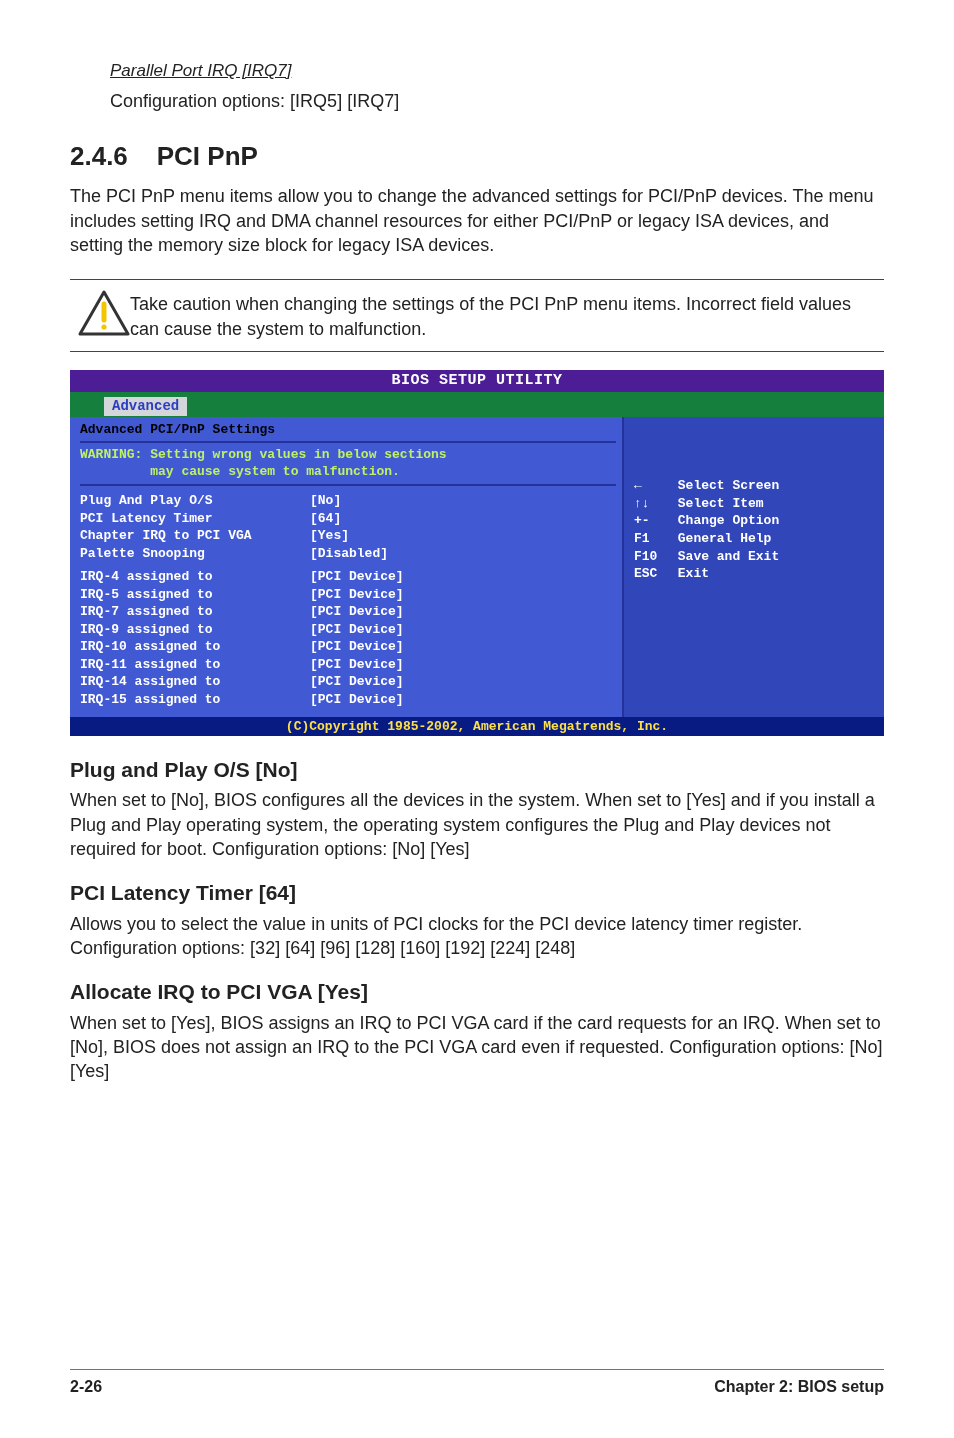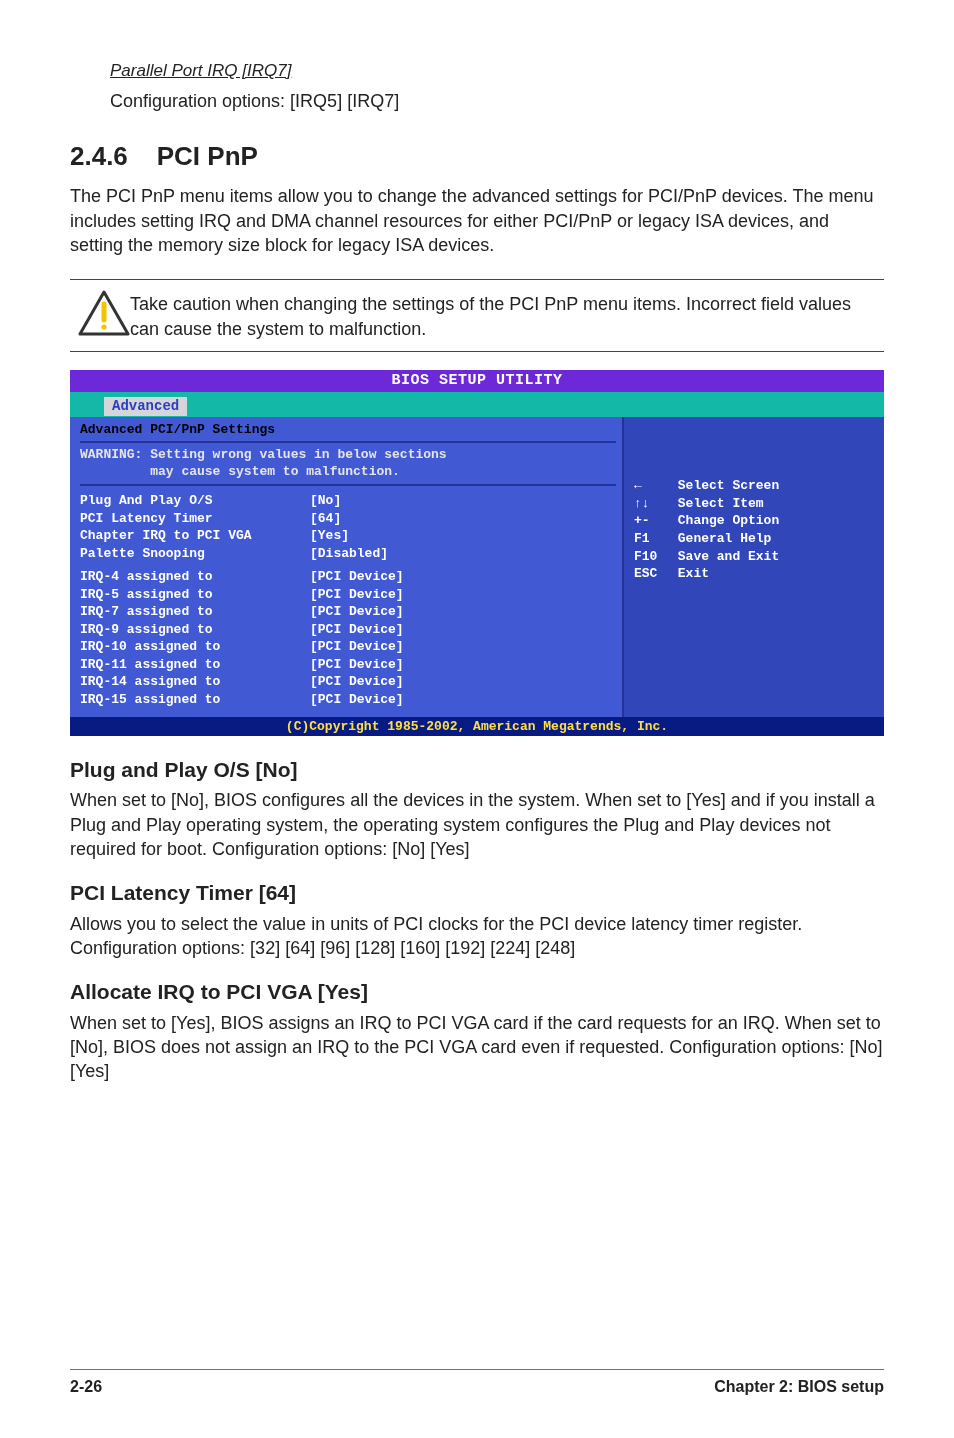--- a/index.html
+++ b/index.html
@@ -33,31 +33,31 @@
     padding: 10px 6px 10px 0;
   }
   .note-icon {
     width: 52px; height: 46px;
     flex: 0 0 52px;
     margin-left: 8px;
   }
   .note-text { flex: 1; font-size: 18px; padding-top: 2px; }
   .bios-wrap { margin: 0 0 20px 0; }
   .bios-header {
-    background: #6d28d9;
+    background: #4c1d95;
     color: #fff;
     font-family: "Courier New", monospace;
     font-weight: bold;
     font-size: 15px;
     text-align: center;
     padding: 1px 0;
     letter-spacing: 0.5px;
   }
   .bios-tab-row {
-    background: #14b8a6;
+    background: #15803d;
     padding: 0 12px 1px 34px;
   }
   .bios-tab {
     display: inline-block;
     background: #d4d6d9;
     color: #2b3fc0;
     font-family: "Courier New", monospace;
     font-weight: bold;
     font-size: 14px;
     padding: 0 8px;
@@ -85,21 +85,21 @@
   .bios-title { color: #000000; margin-bottom: 2px; }
   .bios-warn-box {
     border-top: 2px solid #25329b;
     border-bottom: 2px solid #25329b;
     padding: 3px 0;
     margin-bottom: 6px;
   }
   .bios-warn-line { color: #fff; white-space: pre; }
   .bios-kv { white-space: pre; color: #fff; }
   .bios-kv .k { display: inline-block; width: 230px; }
-  .bios-yellow { color: #e5e5e5; }
+  .bios-yellow { color: #bef264; }
   .bios-right-line { white-space: pre; color: #fff; margin-bottom: 0; }
   .bios-right-arrows { display: inline-block; width: 36px; }
   .bios-footer {
     background: #081b83;
     color: #fde047;
     font-family: "Courier New", monospace;
     font-size: 13px;
     font-weight: bold;
     text-align: center;
     padding: 1px 0;

